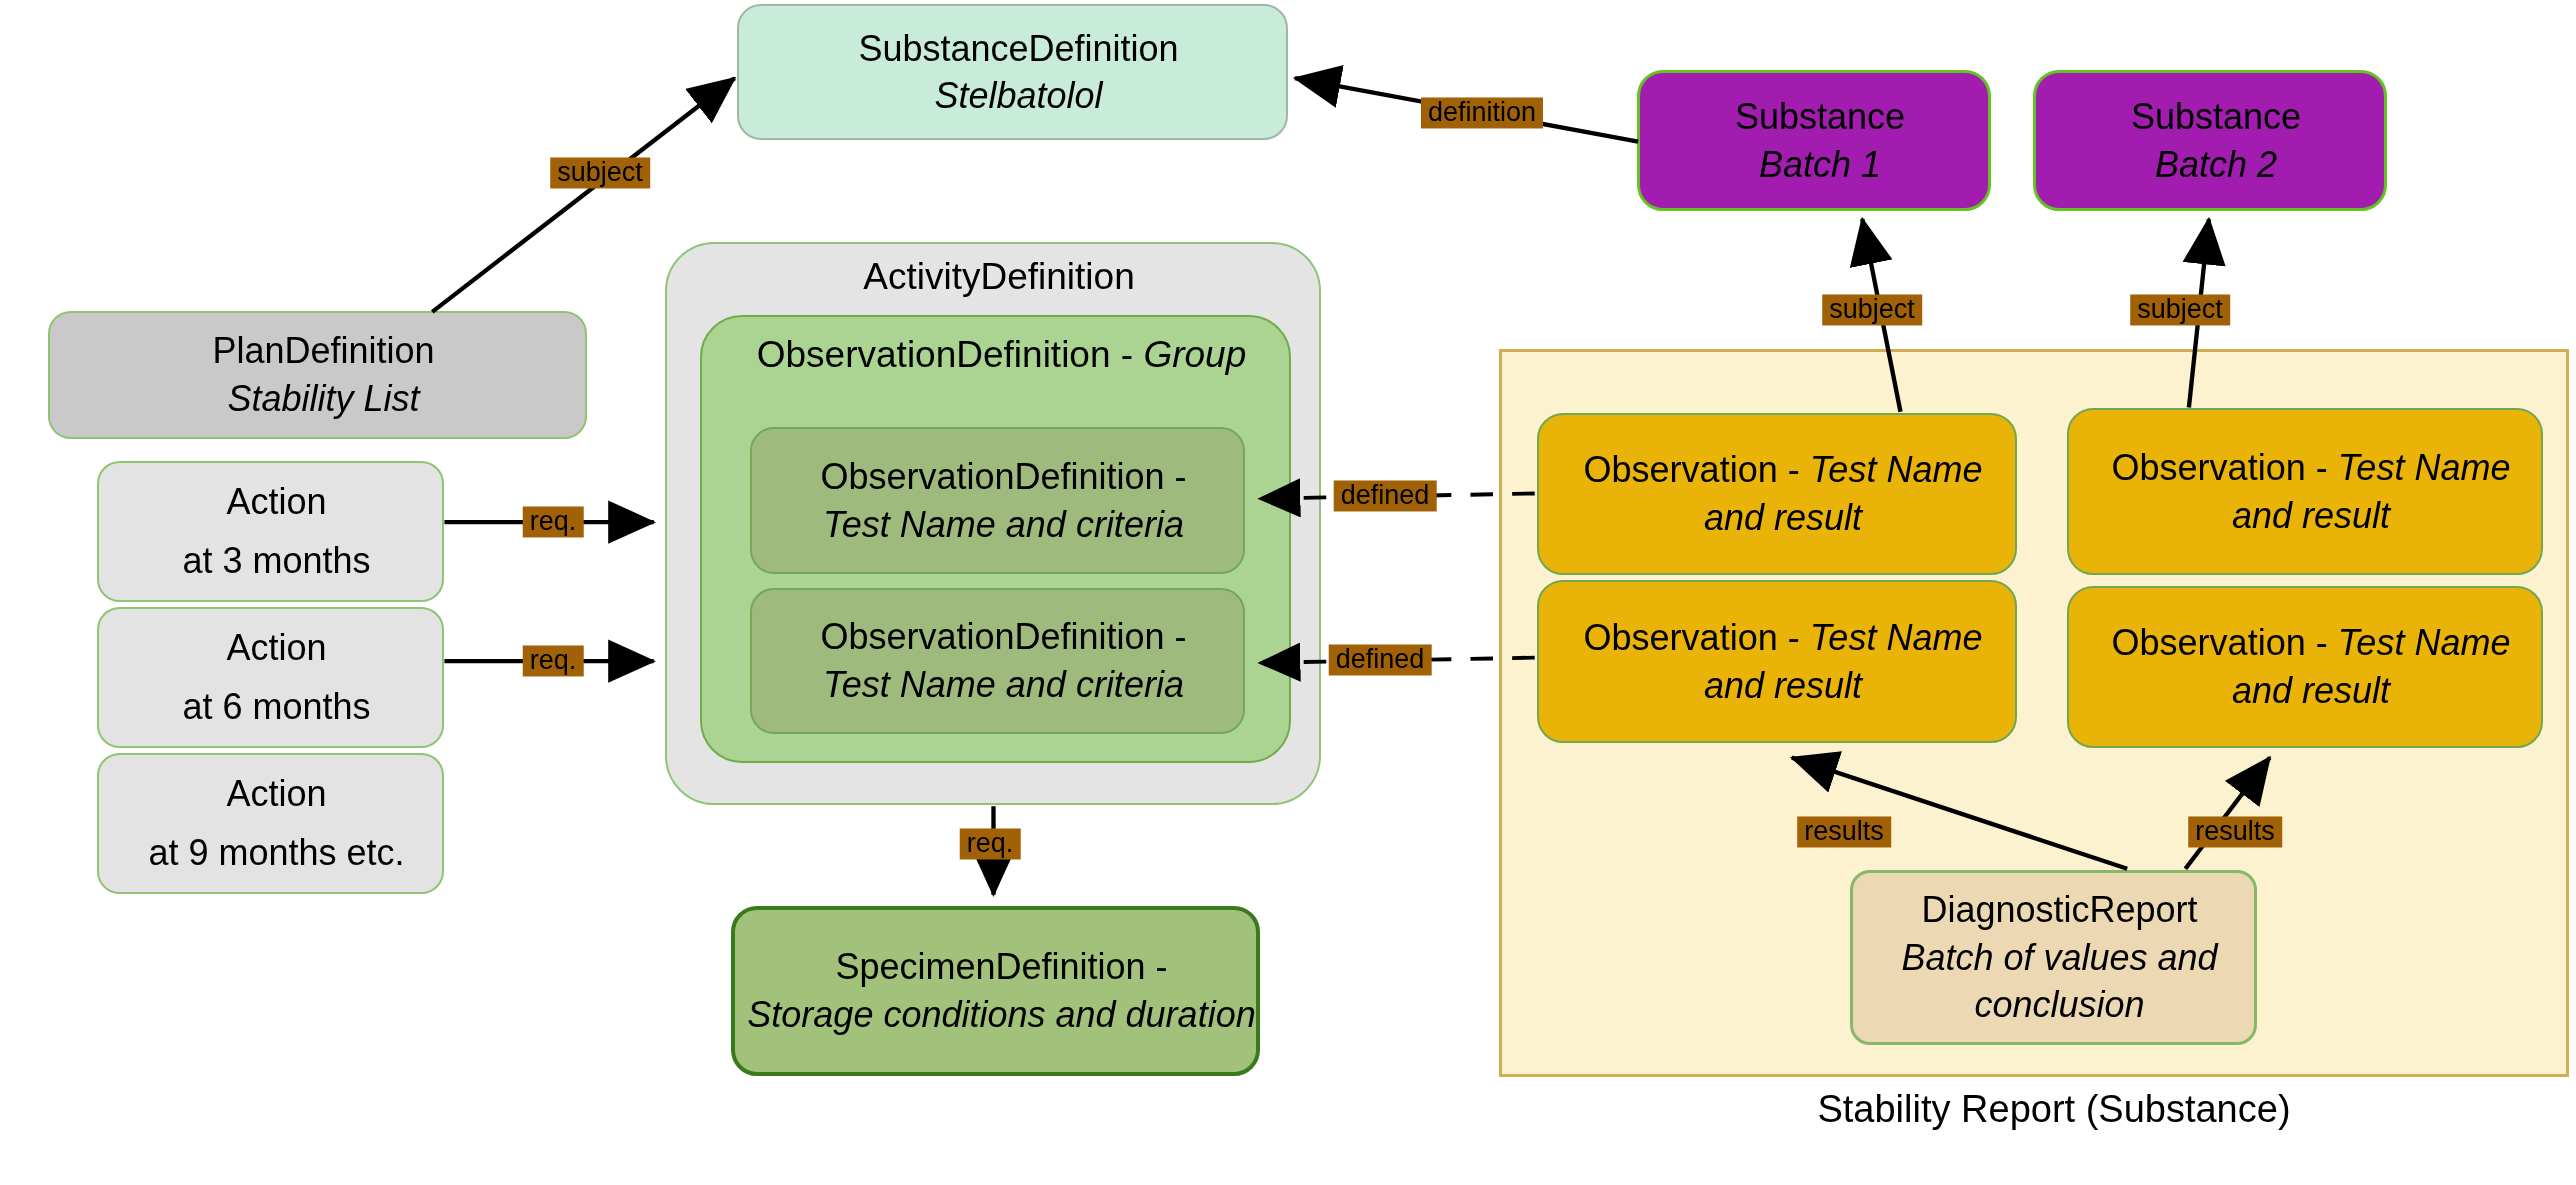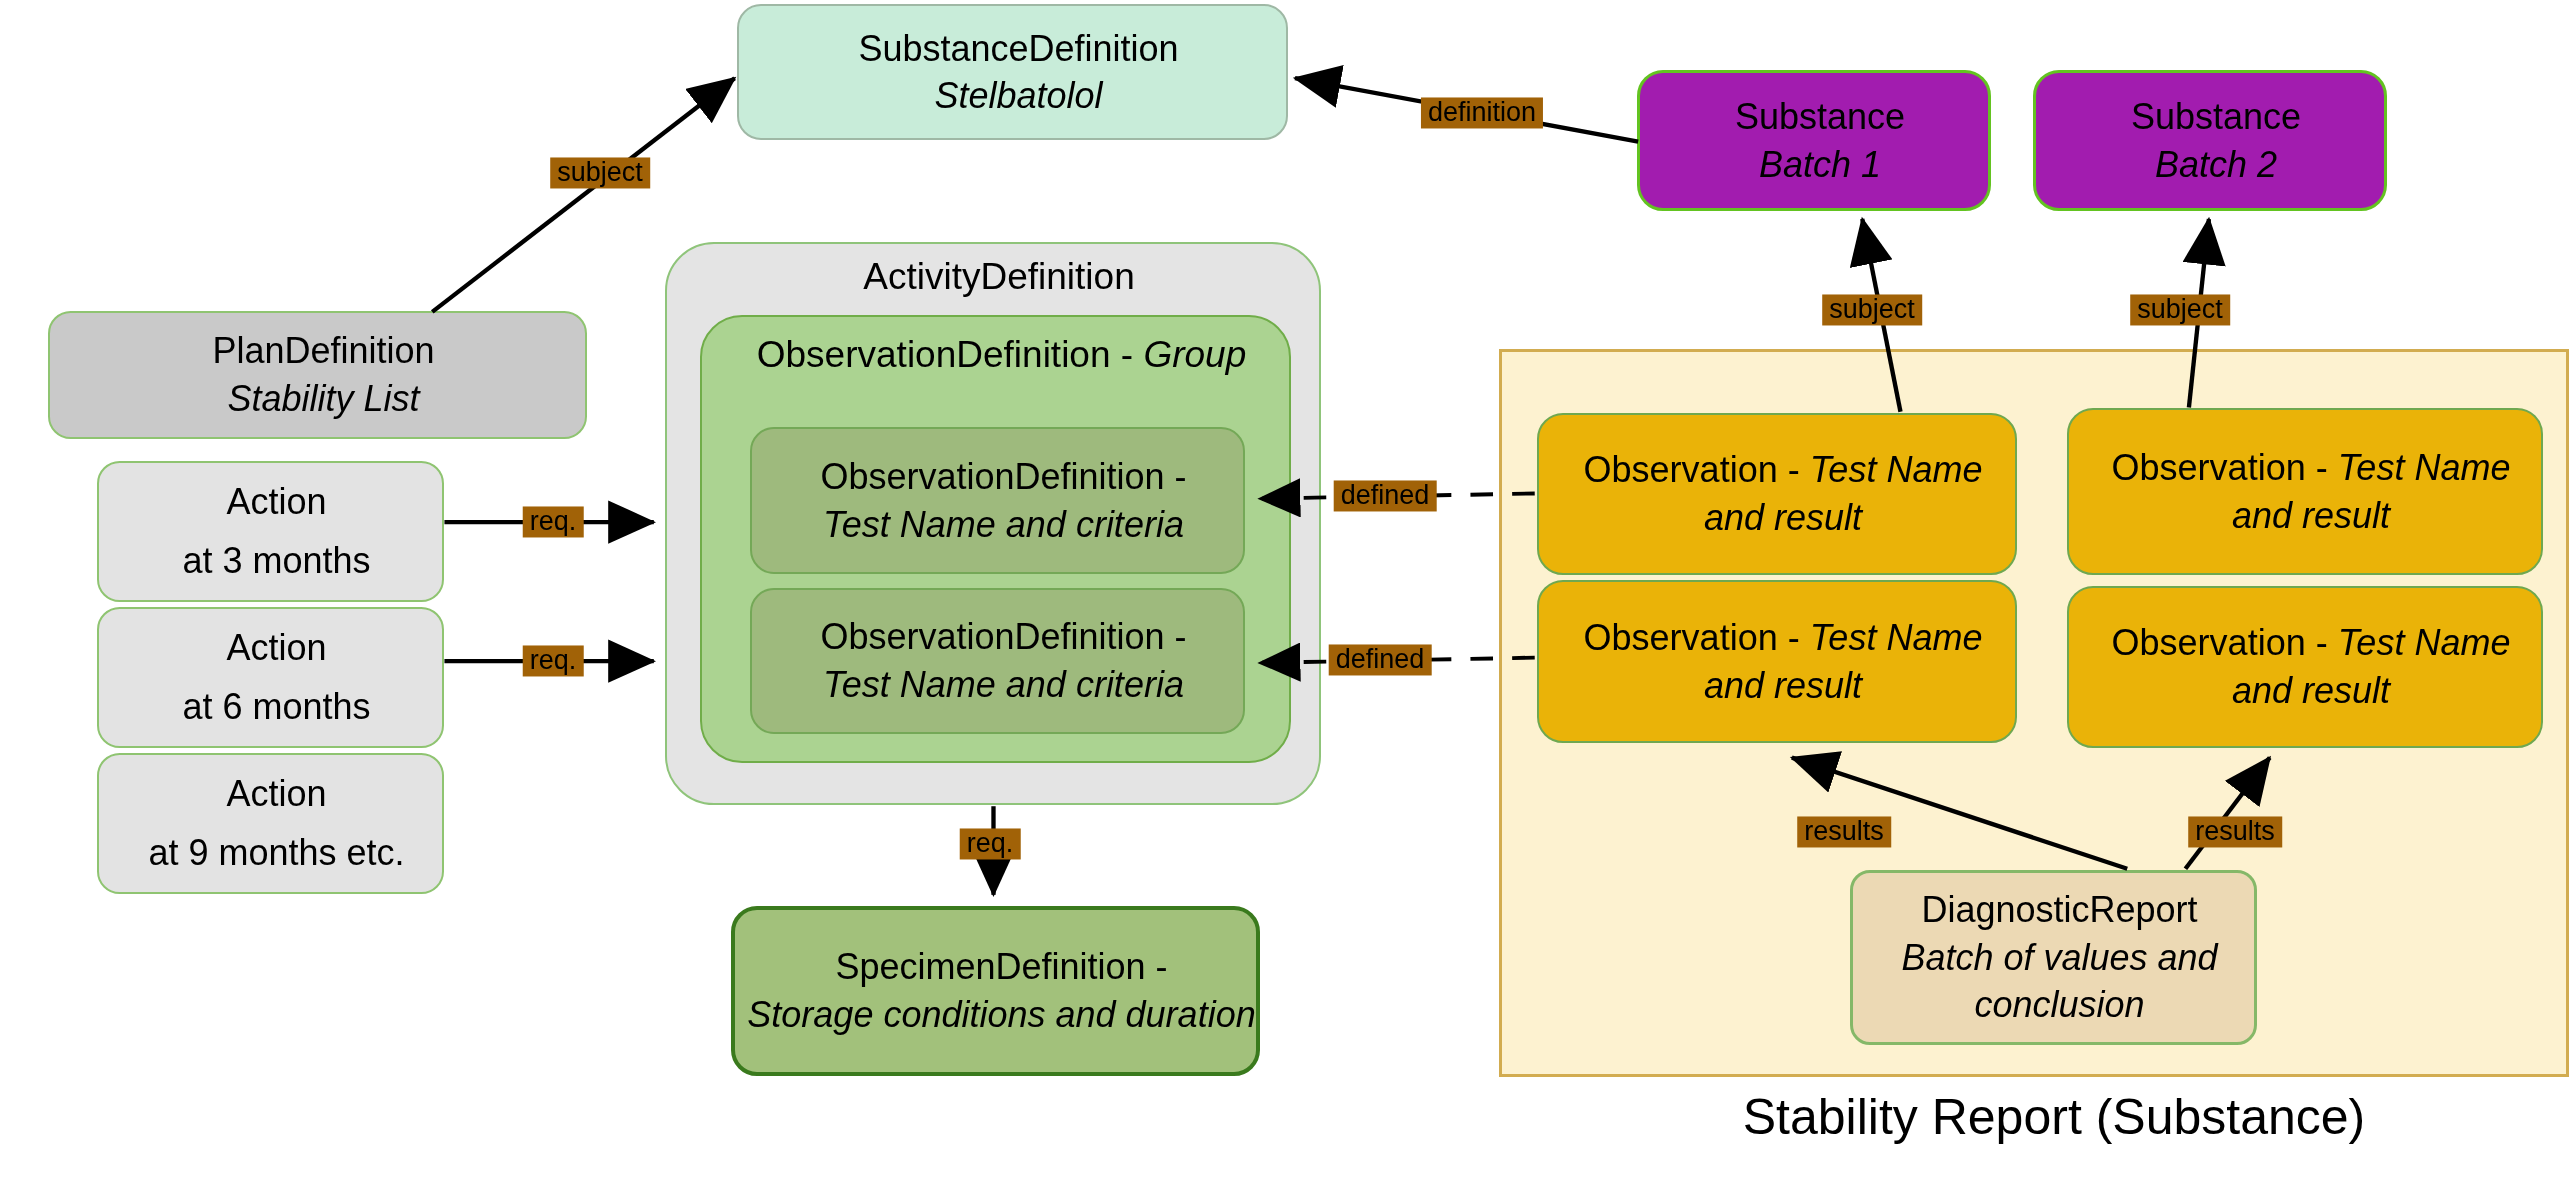--- a/index.html
+++ b/index.html
@@ -15,21 +15,21 @@
   .box i{font-style:italic;}
   .container-box{justify-content:flex-start;z-index:0;}
   .container-title{margin-top:8.7px;font-size:37px;}
   #svg-layer{position:absolute;left:0;top:0;z-index:2;pointer-events:none;}
   .edge-label{
     position:absolute;transform:translate(-50%,-50%);background:#a16207;
     padding:0 7px;font-size:27px;line-height:1.15;z-index:3;white-space:nowrap;
   }
   #caption{
     position:absolute;left:1702px;top:1088px;width:704px;text-align:center;
-    font-size:50px;z-index:3;
+    font-size:38px;z-index:3;
   }
 
   
   #substance-definition{left:737px;top:4.3px;width:551px;height:136px;background:#c8ecd9;border:2.6px solid #9fb8a5;border-radius:24px;}
   #plan-definition{left:7px;top:311px;width:539px;height:128px;background:#c9c9c9;border:2.6px solid #8fc471;border-radius:22.6px;margin-left:41px;}
   #action-1,#action-2,#action-3{left:97px;width:347px;height:141px;background:#e3e3e3;border:2.6px solid #8fc471;border-radius:22.6px;gap:11px;}
   #action-1{top:461px;} #action-2{top:607px;} #action-3{top:753px;}
   #activity-definition{left:665px;top:242px;width:656px;height:563px;background:#e4e4e4;border:2.6px solid #8fc47a;border-radius:49px;}
   #obs-group{left:700px;top:315px;width:591px;height:448px;background:#abd391;border:2.6px solid #70ad49;border-radius:42px;}
   #obs-group .container-title{margin-top:14px;}

